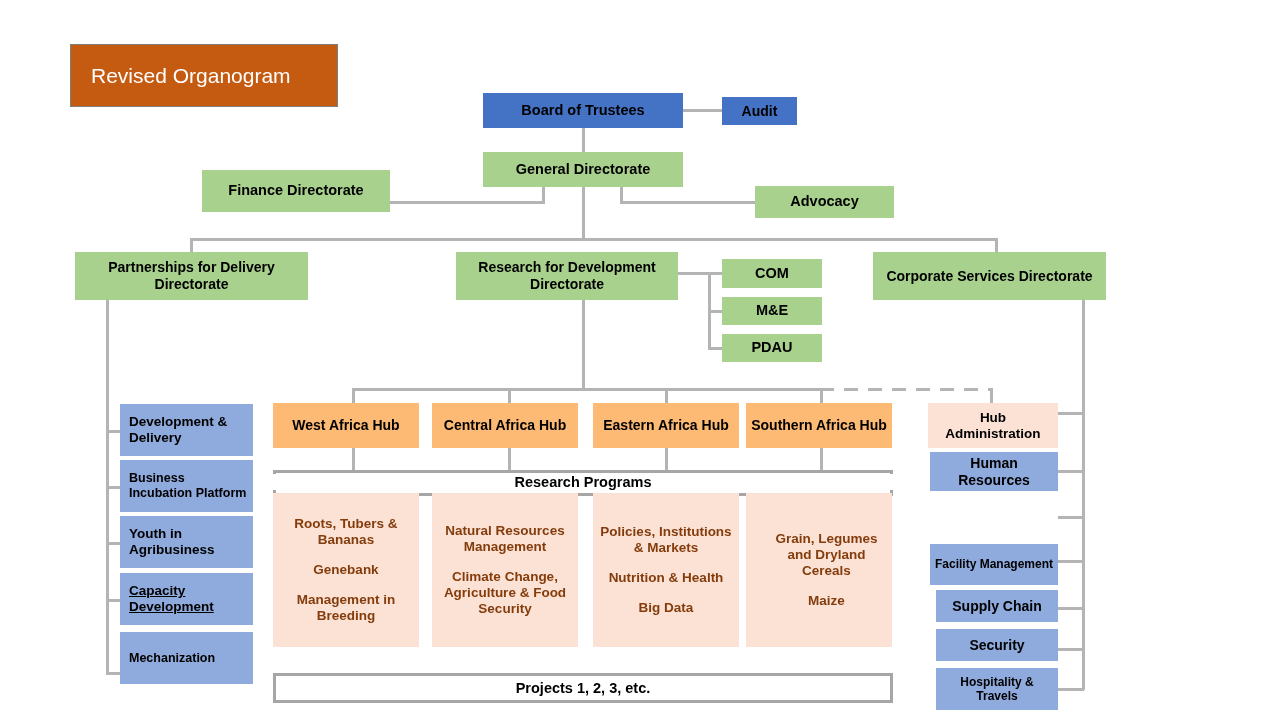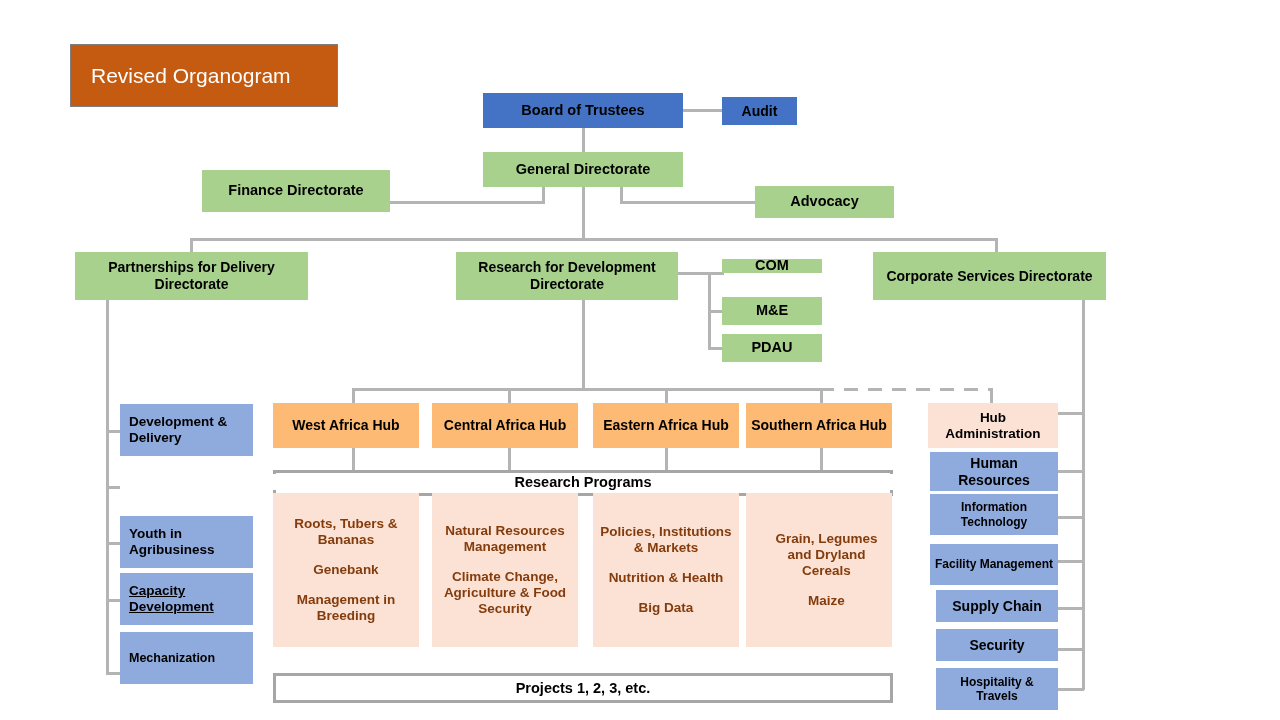--- a/index.html
+++ b/index.html
@@ -211,33 +211,36 @@
   </div>
 
   <div class="node c-green" style="left:456px; top:252px; width:222px; height:48px; font-size:14px;">
     <span>Research for Development Directorate</span>
   </div>
 
   <div class="node c-green" style="left:873px; top:252px; width:233px; height:48px; font-size:14px;">
     <span>Corporate Services Directorate</span>
   </div>
 
-  <div class="node c-green" style="left:722px; top:259px; width:100px; height:14px; font-size:14.5px;">
+  <div class="node c-green" style="left:722px; top:259px; width:100px; height:29px; font-size:14.5px;">
     <span>COM</span>
   </div>
   <div class="node c-green" style="left:722px; top:297px; width:100px; height:28px; font-size:14.5px;">
     <span>M&amp;E</span>
   </div>
   <div class="node c-green" style="left:722px; top:334px; width:100px; height:28px; font-size:14.5px;">
     <span>PDAU</span>
   </div>
 
   <div class="node c-lightblue" style="left:120px; top:404px; width:133px; height:52px; font-size:13.5px; justify-content:flex-start; text-align:left;">
     <span style="text-align:left; padding-left:5px;">Development &amp; Delivery</span>
   </div>
+  <div class="node c-lightblue" style="left:120px; top:460px; width:133px; height:52px; font-size:12.5px; font-weight:bold;">
+    <span style="text-align:left; padding-left:5px;">Business Incubation Platform</span>
+  </div>
   <div class="node c-lightblue" style="left:120px; top:516px; width:133px; height:52px; font-size:13.5px;">
     <span style="text-align:left; padding-left:5px;">Youth in Agribusiness</span>
   </div>
   <div class="node c-lightblue" style="left:120px; top:573px; width:133px; height:52px; font-size:13.5px;text-decoration:underline;">
     <span style="text-align:left; padding-left:5px;">Capacity Development</span>
   </div>
   <div class="node c-lightblue" style="left:120px; top:632px; width:133px; height:52px; font-size:12.5px;">
     <span style="text-align:left; padding-left:5px;">Mechanization</span>
   </div>
 
@@ -253,23 +256,20 @@
   <div class="node c-orange" style="left:746px; top:403px; width:146px; height:45px; font-size:14px;">
     <span>Southern Africa Hub</span>
   </div>
 
   <div class="node c-peach" style="left:928px; top:403px; width:130px; height:45px; font-size:13.5px;">
     <span>Hub Administration</span>
   </div>
 
   <div class="node c-lightblue" style="left:930px; top:452px; width:128px; height:39px; font-size:14px;">
     <span>Human Resources</span>
-  </div>
-  <div class="node c-lightblue" style="left:930px; top:494px; width:128px; height:41px; font-size:12px;">
-    <span>Information Technology</span>
   </div>
   <div class="node c-lightblue" style="left:930px; top:544px; width:128px; height:41px; font-size:12px;">
     <span>Facility Management</span>
   </div>
   <div class="node c-lightblue" style="left:936px; top:590px; width:122px; height:32px; font-size:14px;">
     <span>Supply Chain</span>
   </div>
   <div class="node c-lightblue" style="left:936px; top:629px; width:122px; height:32px; font-size:14px;">
     <span>Security</span>
   </div>

